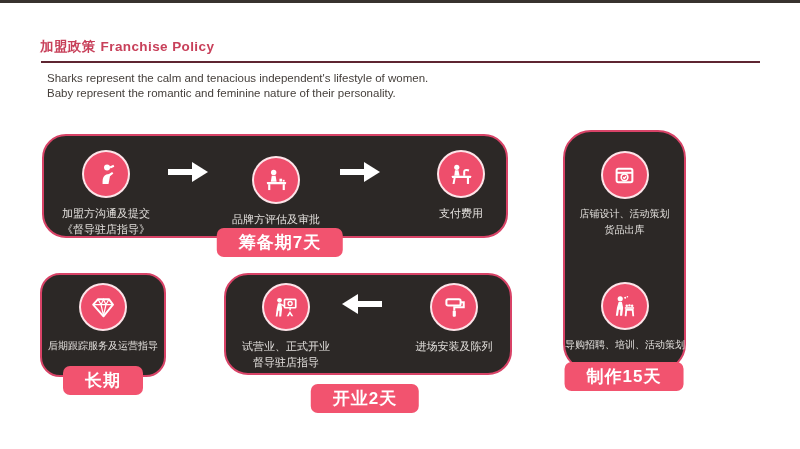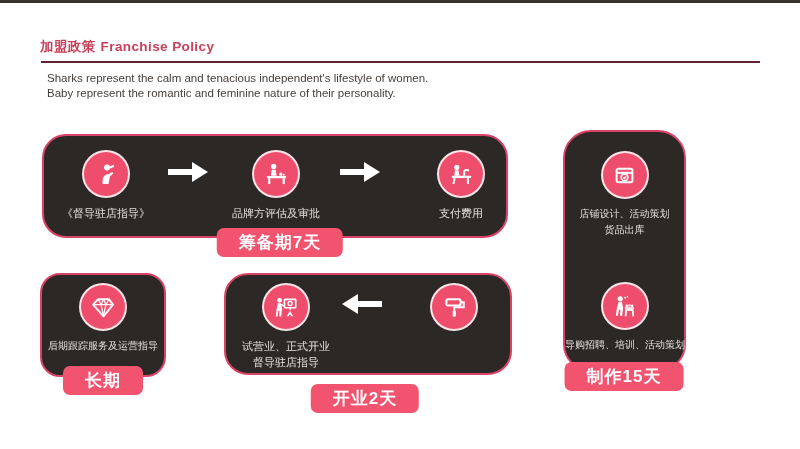--- a/index.html
+++ b/index.html
@@ -58,24 +58,25 @@
   <div class="panel prep">
     <div class="step" style="left:-8px;top:14px;width:140px;">
       <span class="circle">
         <svg viewBox="0 0 24 24" fill="#fff">
           <circle cx="12.5" cy="5.8" r="2.7"></circle>
           <path d="M8.5 20.5v-2.2c0-3 1.2-5.6 3.4-6.2l2.3-.5 2.8-1.9 1.1 1.5-3 2.4-1.3 6.9z"></path>
           <path d="M14.8 4.8l3.4-1.4.7 1.6-3.3 1.6z"></path>
         </svg>
       </span>
       <div class="cap">
+        <div>加盟方沟通及提交</div>
         <div>《督导驻店指导》</div>
       </div>
     </div>
-    <div class="step" style="left:162px;top:14px;width:140px;">
+    <div class="step" style="left:162px;top:20px;width:140px;">
       <span class="circle">
         <svg viewBox="0 0 24 24" fill="#fff">
           <circle cx="9.5" cy="4.8" r="2.4"></circle>
           <path d="M7.8 7.8h3.4l.9 5.4H6.9z"></path>
           <rect x="3.5" y="13.4" width="17" height="1.9" rx=".4"></rect>
           <rect x="4.6" y="15.3" width="1.9" height="5.2"></rect>
           <rect x="17.5" y="15.3" width="1.9" height="5.2"></rect>
           <rect x="14.6" y="10.4" width="2.4" height="2.6"></rect>
           <rect x="17.6" y="11.4" width="1.6" height="1.6"></rect>
         </svg>
@@ -155,20 +156,23 @@
       </div>
     </div>
     <div class="step" style="left:158px;top:8px;width:140px;">
       <span class="circle">
         <svg viewBox="0 0 24 24" fill="none" stroke="#fff">
           <rect x="4.8" y="4.6" width="12.6" height="5.6" rx="1.4" stroke-width="1.8"></rect>
           <path d="M17.4 7.4h2.8v4.4h-8.4v2.8" stroke-width="1.8"></path>
           <rect x="10.4" y="14.6" width="2.8" height="5.6" rx=".9" fill="#fff" stroke="none"></rect>
         </svg>
       </span>
+      <div class="cap">
+        <div>进场安装及陈列</div>
+      </div>
     </div>
   </div>
 
   <div class="panel long">
     <div class="step" style="left:0;top:8px;width:122px;">
       <span class="circle">
         <svg viewBox="0 0 24 24" fill="none" stroke="#fff">
           <path d="M7.2 4.6h9.6l3.6 4.9L12 19.8 2.8 9.5z" stroke-width="1.7" stroke-linejoin="round"></path>
           <path d="M3.2 9.5h17.6M7.2 4.6l2.6 4.9L12 4.8l2.2 4.7 2.6-4.9M9.8 9.5l2.2 9.8 2.2-9.8" stroke-width="1.1"></path>
         </svg>

